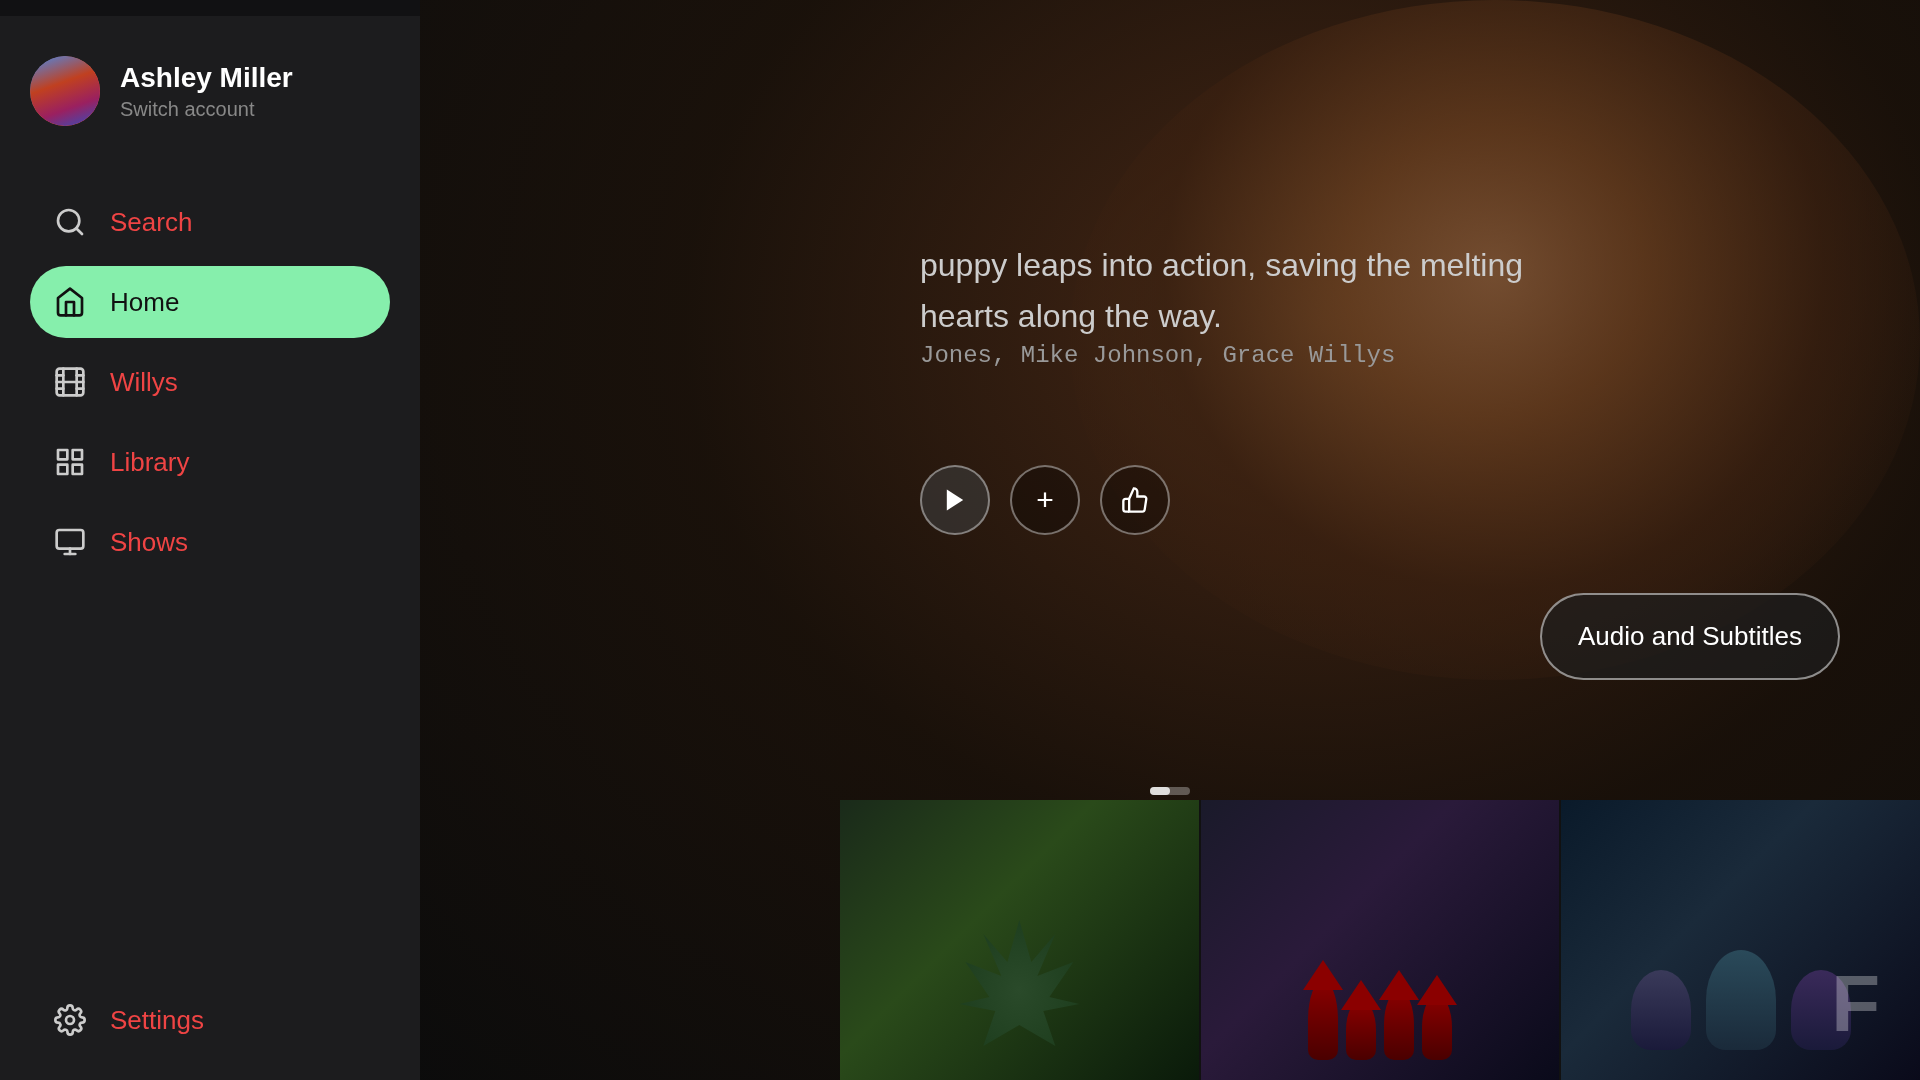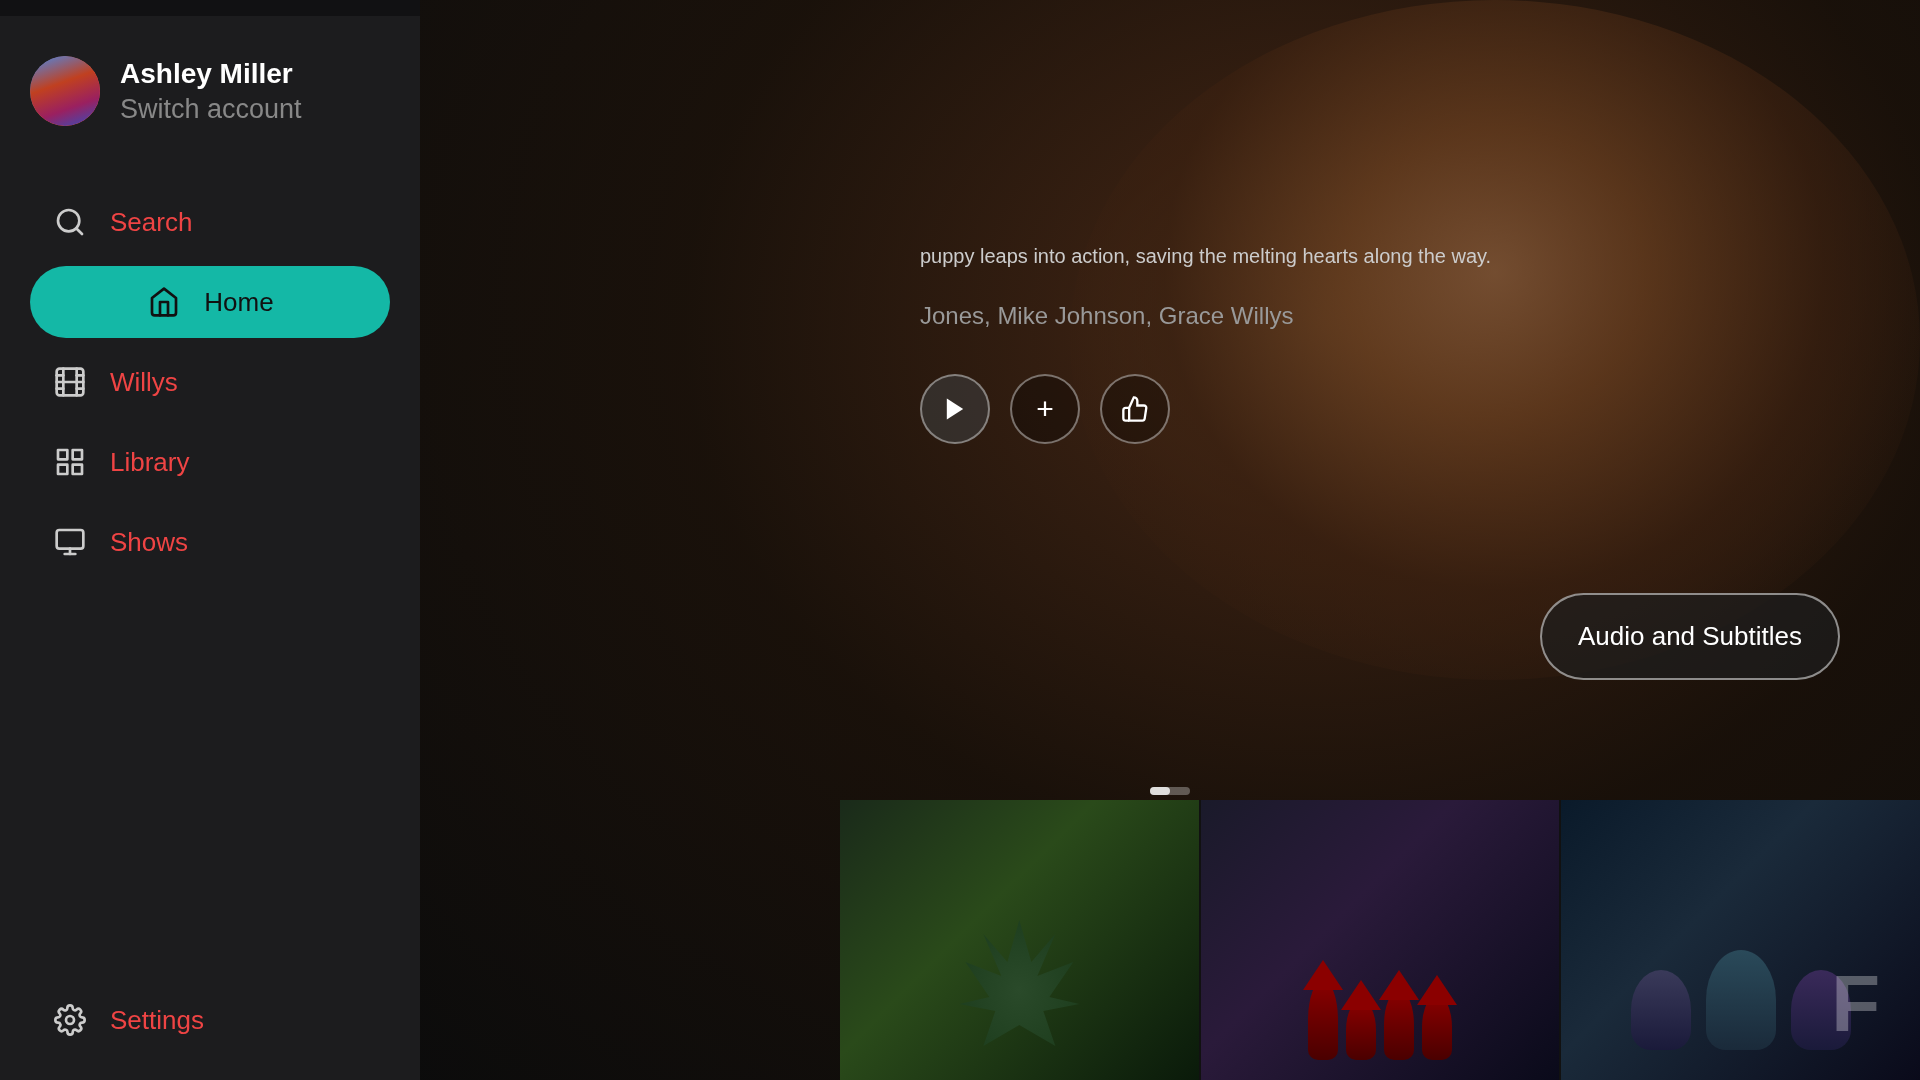--- a/index.html
+++ b/index.html
@@ -97,21 +97,21 @@
 
     .user-name {
       color: #ffffff;
       font-size: 28px;
       font-weight: 600;
       line-height: 1.2;
     }
 
     .switch-account {
       color: #888888;
-      font-size: 27px;
+      font-size: 20px;
       margin-top: 4px;
       cursor: pointer;
     }
 
     
     .nav-list {
       display: flex;
       flex-direction: column;
       gap: 8px;
       flex: 1;
@@ -124,23 +124,22 @@
       padding: 18px 22px;
       border-radius: 50px;
       cursor: pointer;
       color: #ef4444;
       font-size: 26px;
       font-weight: 500;
       transition: background 0.2s;
     }
 
     .nav-item.active {
-      background: #14b8a6;
+      background: #86efac;
       color: #111111;
-      justify-content: center;
     }
 
     .nav-item .nav-icon {
       width: 36px;
       height: 36px;
       display: flex;
       align-items: center;
       justify-content: center;
       flex-shrink: 0;
     }
@@ -171,30 +170,30 @@
     .hero-content {
       position: absolute;
       left: 420px;
       top: 200px;
       right: 0;
       padding: 40px 80px;
     }
 
     .hero-description {
       color: #cccccc;
-      font-size: 20px;
+      font-size: 32px;
       line-height: 1.6;
       max-width: 700px;
-      margin-bottom: 30px;
     }
 
     .hero-cast {
       color: #999999;
       font-size: 24px;
-      margin-bottom: 44px;
+      margin-bottom: 96px;
+      font-family: Liberation Mono, monospace;
     }
 
     
     .action-buttons {
       display: flex;
       align-items: center;
       gap: 20px;
       margin-bottom: 40px;
     }
 

